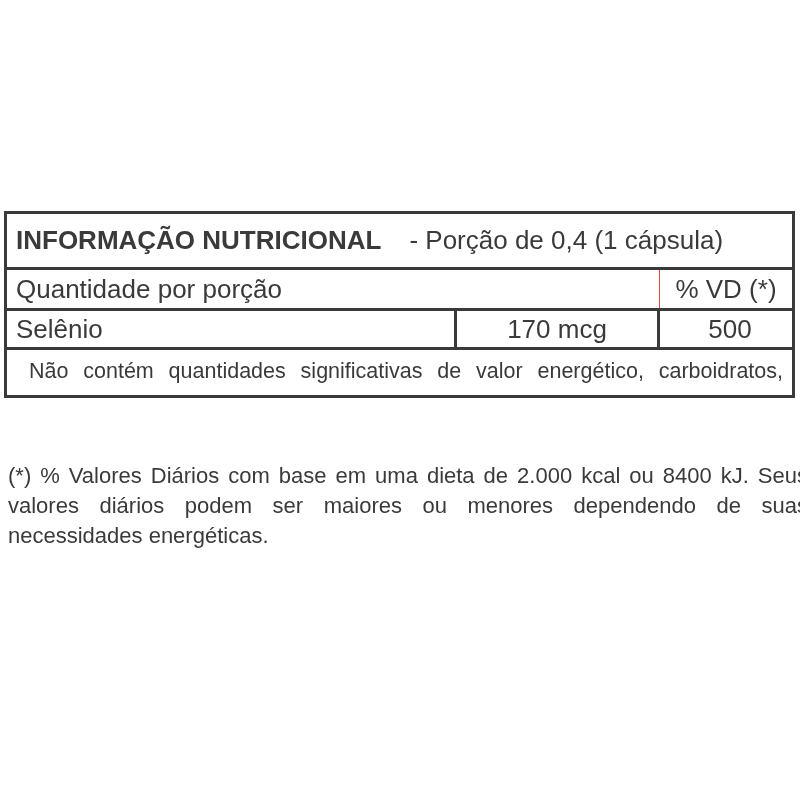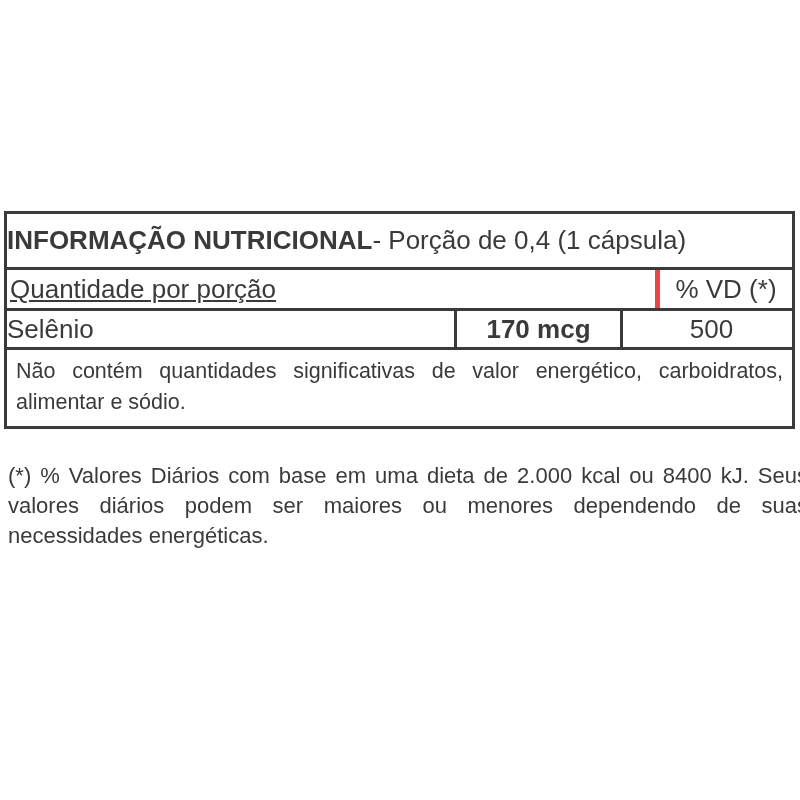--- a/index.html
+++ b/index.html
@@ -33,71 +33,72 @@
 
   .row {
     display: flex;
     align-items: center;
     box-sizing: border-box;
   }
 
   .row-title {
     height: 56px;
     border-bottom: 3px solid #3a3a3a;
+    padding-left: 9px;
     font-size: 26px;
     white-space: nowrap;
+    gap: 28px;
   }
   .row-title .bold { font-weight: 700; }
 
   .row-headers {
     height: 41px;
     border-bottom: 3px solid #3a3a3a;
     font-size: 26px;
   }
   .cell-qty-header {
     width: 653px;
     box-sizing: border-box;
-    border-right: 5px solid #ef4444;
-    padding-left: 3px;
+    border-right: 1px solid #ef4444;
+    padding-left: 9px;
     height: 100%;
     display: flex;
     align-items: center;
-    text-decoration: underline;
   }
   .cell-dv-header {
     flex: 1;
     height: 100%;
     display: flex;
     align-items: center;
     justify-content: center;
     text-align: center;
   }
 
   .row-nutrient {
     height: 39px;
     border-bottom: 3px solid #3a3a3a;
     font-size: 26px;
   }
   .cell-name {
     width: 450px;
     box-sizing: border-box;
     border-right: 3px solid #3a3a3a;
+    padding-left: 9px;
     height: 100%;
     display: flex;
     align-items: center;
   }
   .cell-amount {
-    width: 166px;
+    width: 203px;
     box-sizing: border-box;
     border-right: 3px solid #3a3a3a;
     height: 100%;
     display: flex;
     align-items: center;
     justify-content: center;
-    font-weight: bold;
   }
   .cell-dv {
     flex: 1;
     height: 100%;
     display: flex;
     align-items: center;
     justify-content: center;
     padding-left: 8px;
   }
 
@@ -106,20 +107,21 @@
     padding: 6px 9px 8px 9px;
     font-size: 21.5px;
     line-height: 31px;
   }
   .note-line {
     white-space: nowrap;
   }
   .note-line.justified {
     text-align: justify;
     text-align-last: justify;
+    margin-left: 13px;
   }
 
   
   .footnote {
     position: absolute;
     left: 8px;
     top: 461px;
     width: 800px;
     font-size: 22px;
     line-height: 30px;
@@ -150,21 +152,20 @@
     </div>
 
     <div class="row row-nutrient">
       <div class="cell-name">Selênio</div>
       <div class="cell-amount">170 mcg</div>
       <div class="cell-dv">500</div>
     </div>
 
     <div class="row row-note">
       <div class="note-line justified">Não contém quantidades significativas de valor energético, carboidratos,</div>
-      <div class="note-line">alimentar e sódio.</div>
     </div>
 
   </div>
 
   <div class="footnote">
     <div class="footnote-line justified">(*) % Valores Diários com base em uma dieta de 2.000 kcal ou 8400 kJ. Seus</div>
     <div class="footnote-line justified">valores diários podem ser maiores ou menores dependendo de suas</div>
     <div class="footnote-line">necessidades energéticas.</div>
   </div>
 

